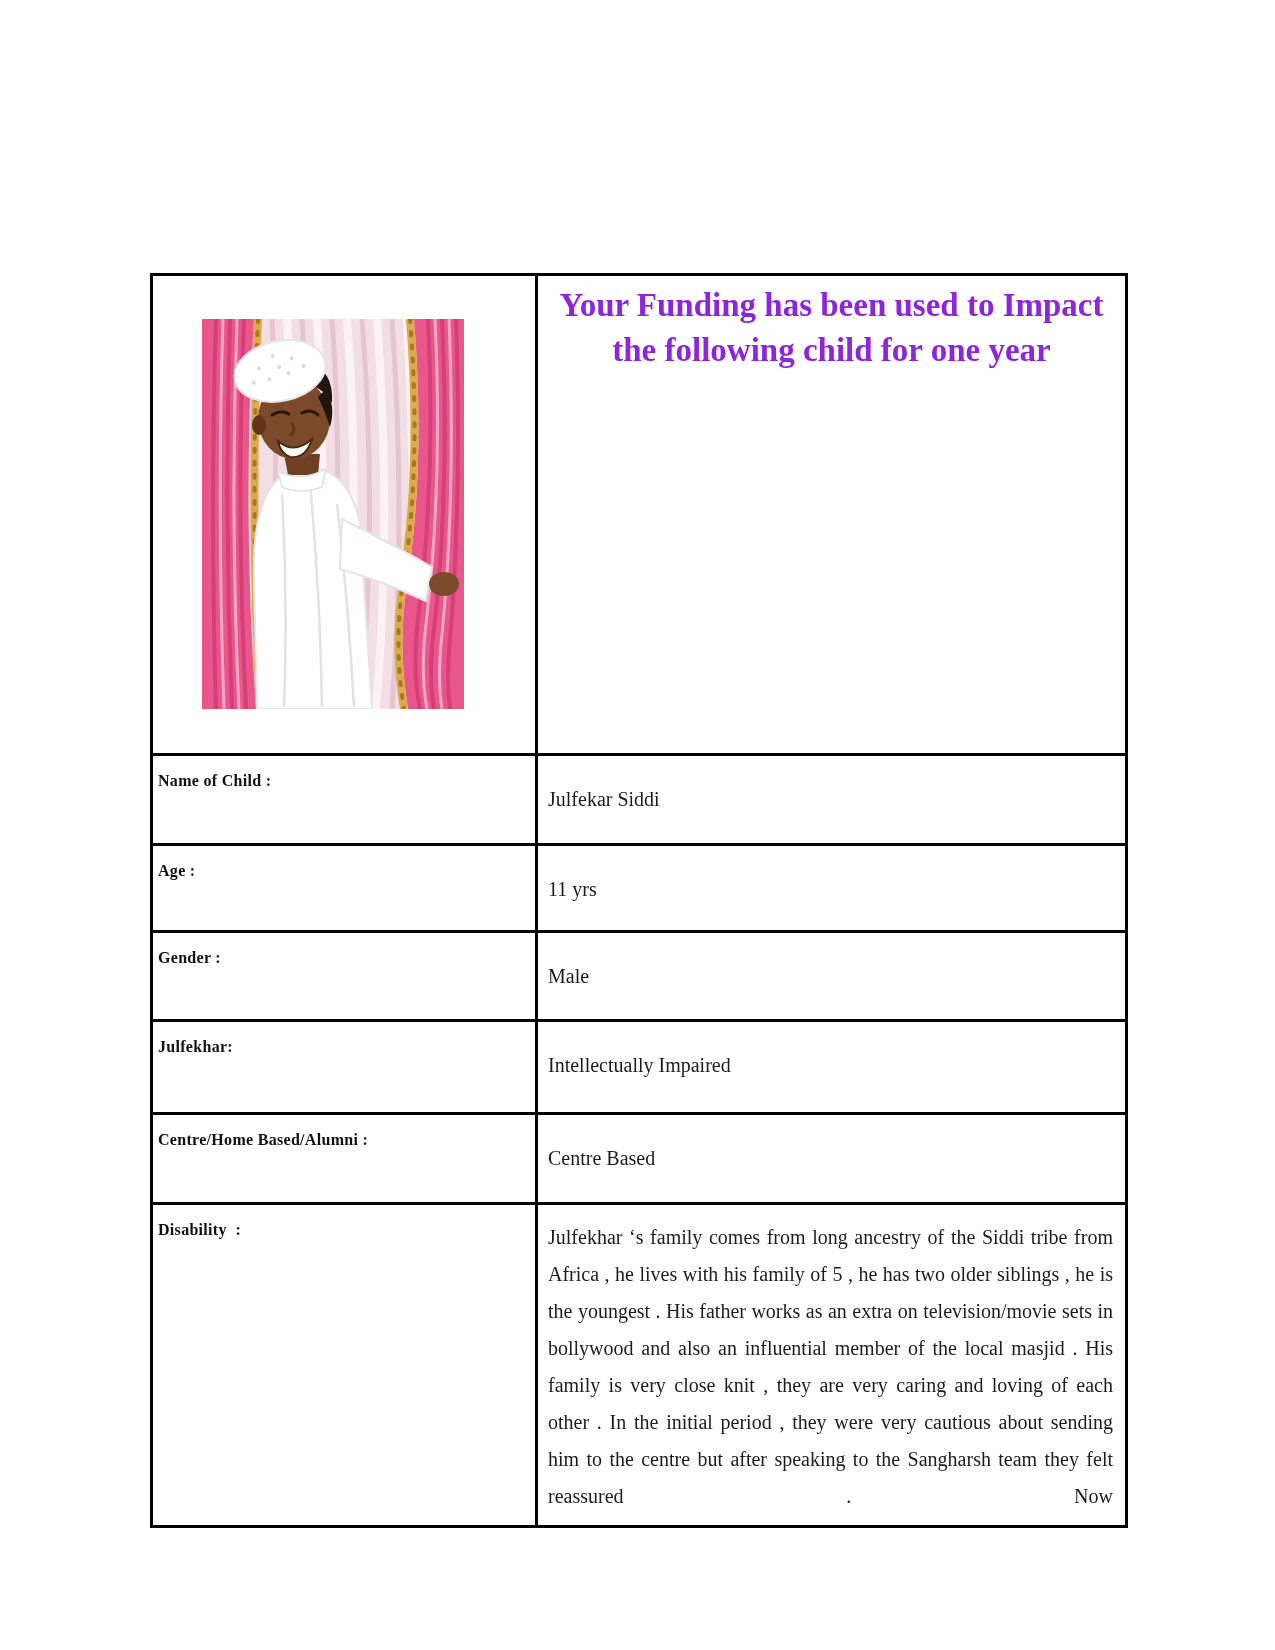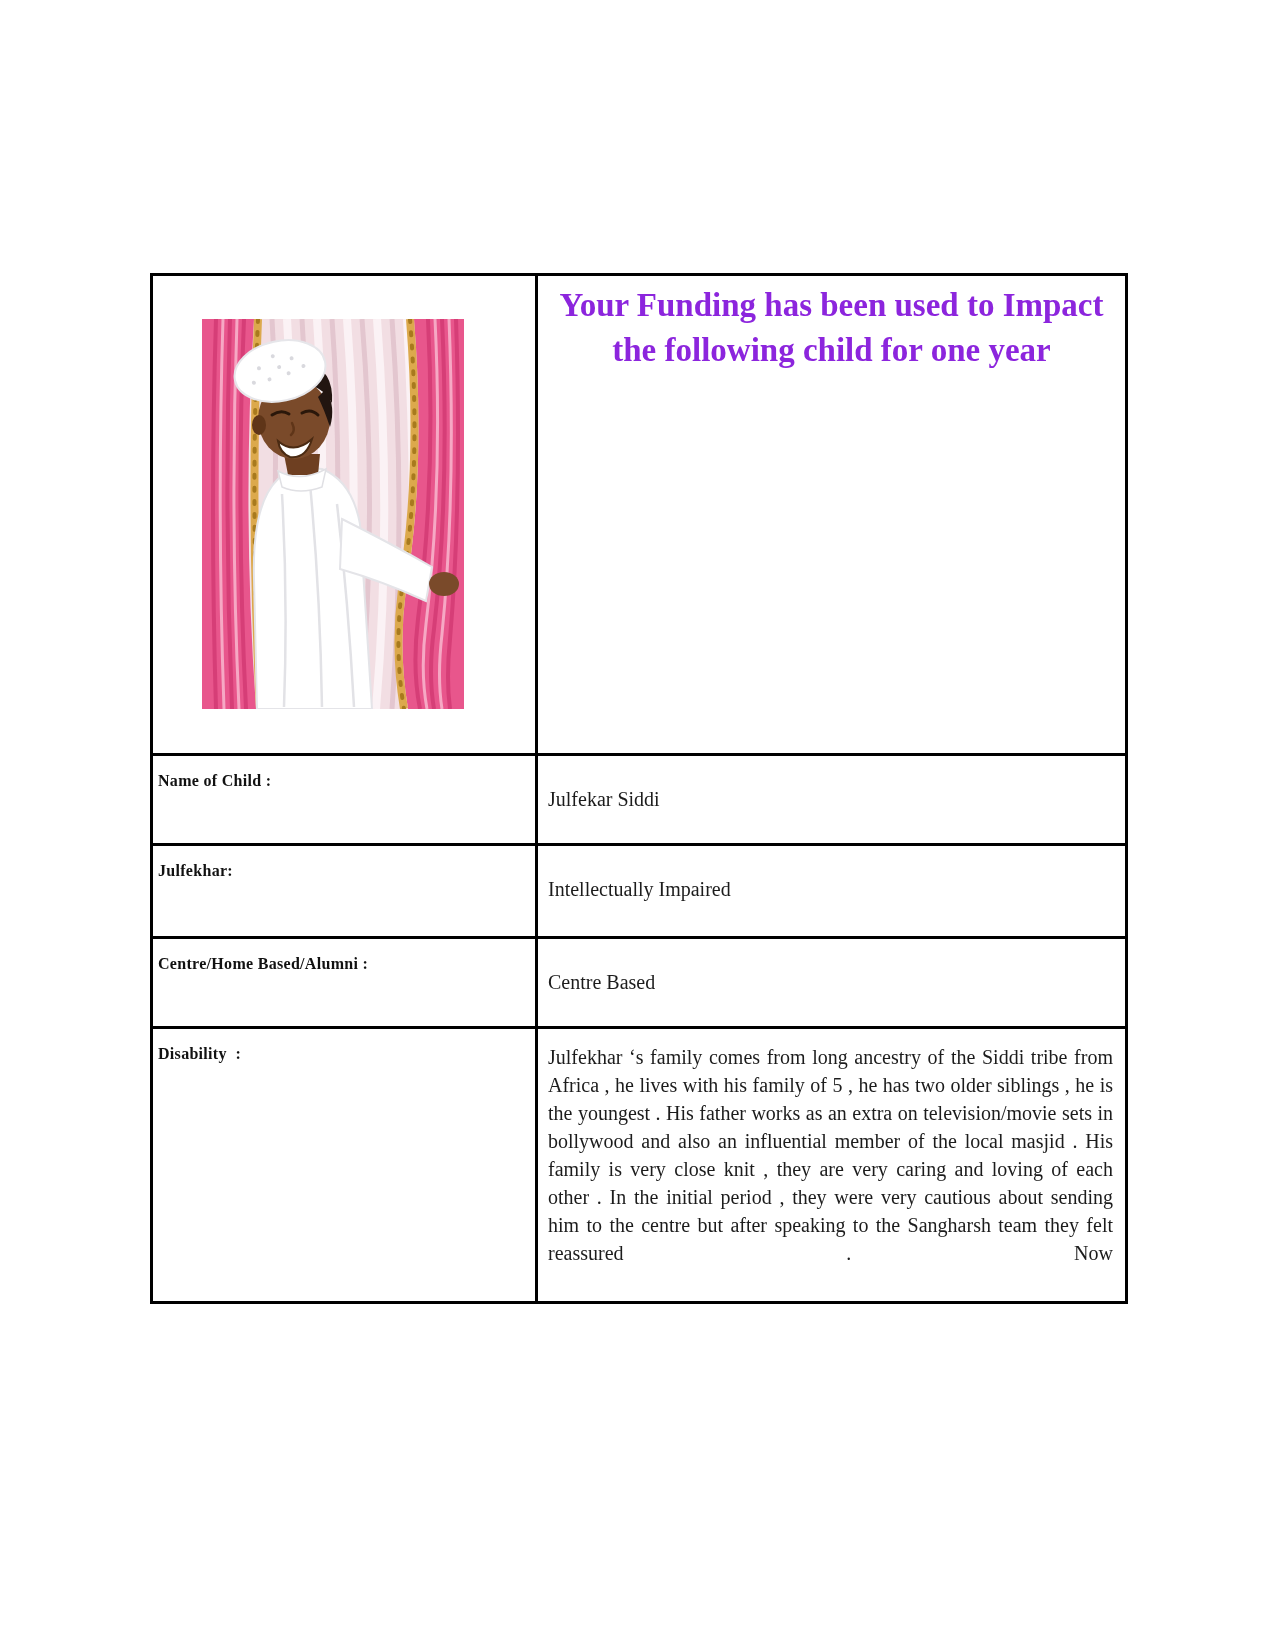--- a/index.html
+++ b/index.html
@@ -42,21 +42,21 @@
     white-space:pre-wrap;
   }
   .value-cell{
     padding:32px 14px 0 10px;
     font-size:20px;
     color:#1c1c1c;
   }
   .bg-cell{
     text-align:justify;
     text-align-last:justify;
-    line-height:28px;
+    line-height:37px;
     padding:14px 12px 10px 10px;
   }
   .title-cell{ text-align:center; }
   .doc-title{
     margin:6px 18px 0 18px;
     font-size:33px;
     line-height:45px;
     font-weight:bold;
     text-align:center;
     color:#8C25DD; 
@@ -179,21 +179,29 @@
       <td class="title-cell">
         <div class="doc-title">Your Funding has been used to Impact the following child for one year</div>
       </td>
     </tr>
 
     <tr class="r1">
       <td class="label-cell">Name of Child :</td>
       <td class="value-cell">Julfekar Siddi</td>
     </tr>
 
-
+    <tr class="r2">
+      <td class="label-cell">Age :</td>
+      <td class="value-cell">11 yrs</td>
+    </tr>
+
+    <tr class="r3">
+      <td class="label-cell">Gender :</td>
+      <td class="value-cell">Male</td>
+    </tr>
 
     <tr class="r4">
       <td class="label-cell">Julfekhar:</td>
       <td class="value-cell">Intellectually Impaired</td>
     </tr>
 
     <tr class="r5">
       <td class="label-cell">Centre/Home Based/Alumni :</td>
       <td class="value-cell">Centre Based</td>
     </tr>

